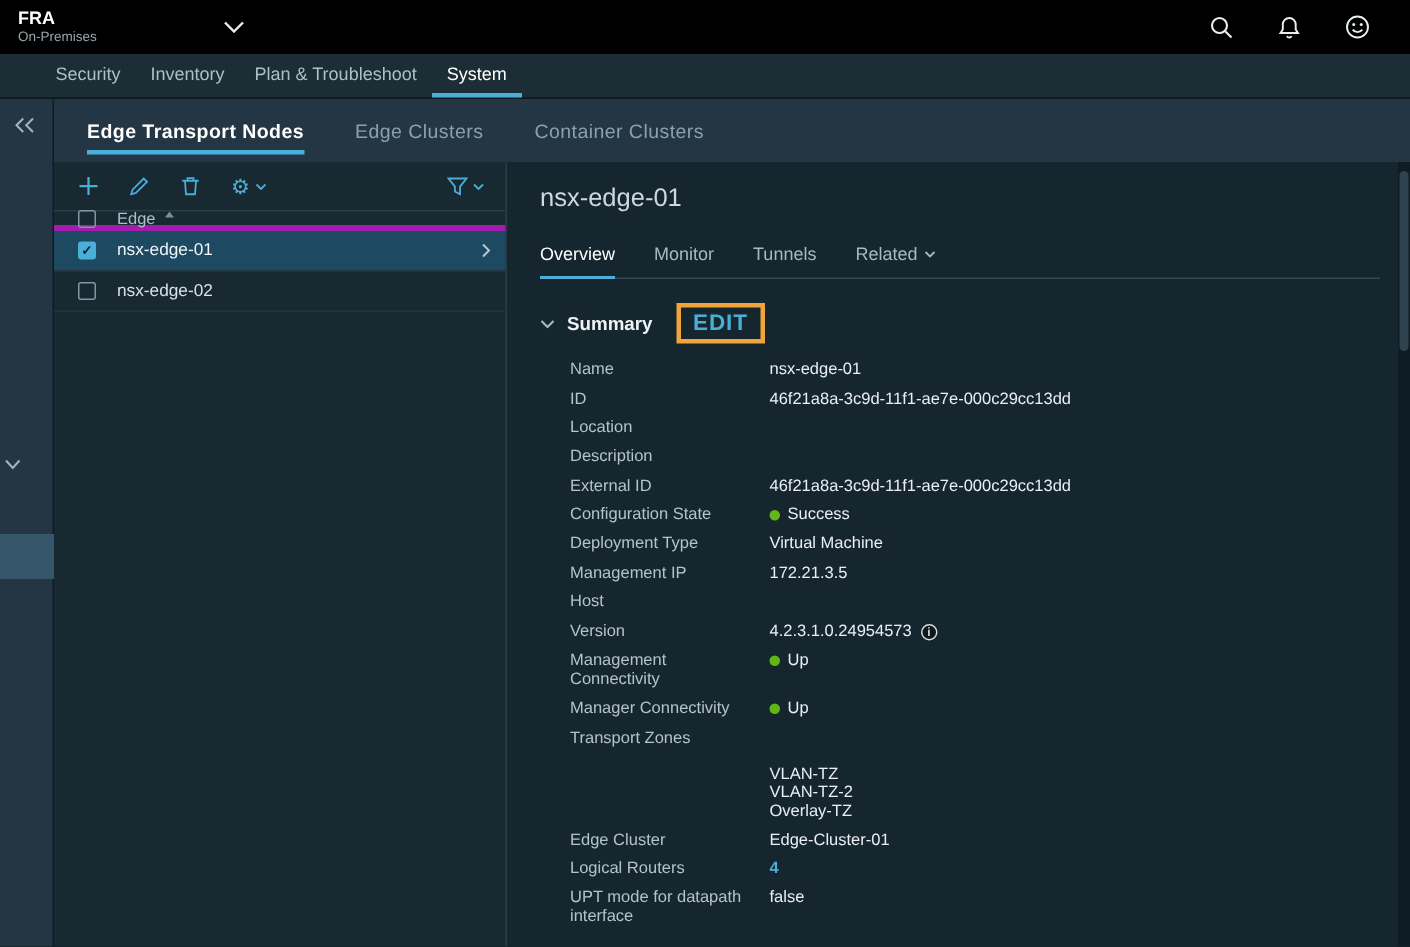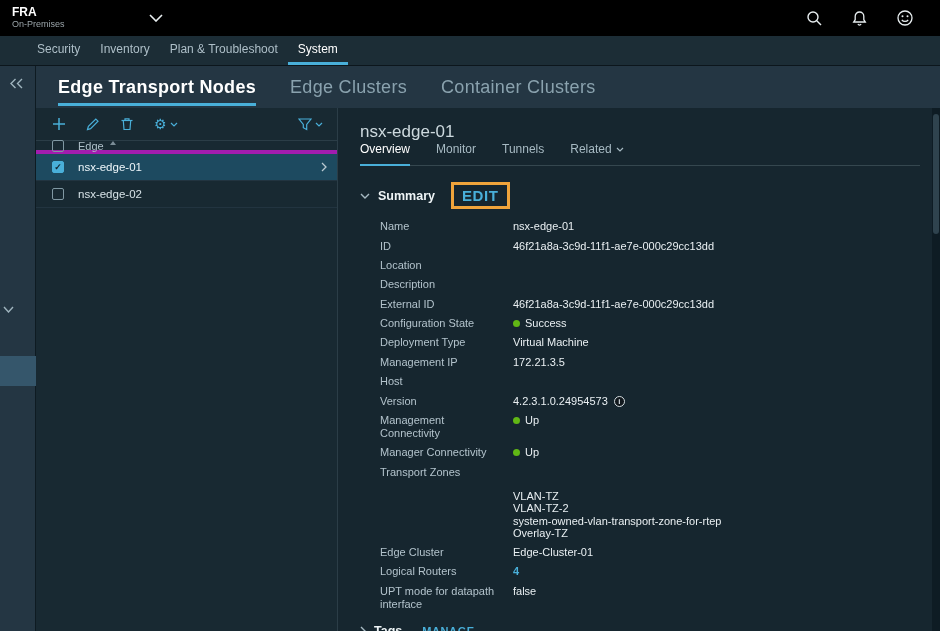--- a/index.html
+++ b/index.html
@@ -32,21 +32,21 @@
   .workspace{ display:flex; height:565px; }
   .leftrail{ width:36px; background:#243643; border-right:1px solid #0e1b22; position:relative; flex:none; }
   .rail-collapse{ position:absolute; top:12px; left:10px; color:#9fb4be; cursor:pointer; }
   .rail-chevron{ position:absolute; top:240px; left:3px; color:#9fb4be; cursor:pointer; }
   .rail-selected{ position:absolute; top:290px; left:0; width:36px; height:30px; background:#35566b; cursor:pointer; }
 
   .main-col{ flex:1; display:flex; flex-direction:column; min-width:0; }
 
   
   .subnav{ height:42px; background:#243643; display:flex; align-items:center; padding-left:22px; gap:34px; flex:none; }
-  .subnav-tab{ font-size:18px; color:#8aa2ae; letter-spacing:.3px; position:relative; cursor:pointer; }
+  .subnav-tab{ font-size:13px; color:#8aa2ae; letter-spacing:.3px; position:relative; cursor:pointer; }
   .subnav-tab.active{ color:#fff; font-weight:bold; }
   .subnav-tab.active::after{ content:""; position:absolute; left:0; right:0; bottom:-8px; height:3px; background:var(--accent); }
 
   
   .content-row{ flex:1; display:flex; background:#16262f; min-height:0; }
 
   
   .list-panel{ width:302px; flex:none; background:#182932; border-right:1px solid #2b3d47; display:flex; flex-direction:column; }
   .toolbar{ height:32px; display:flex; align-items:center; padding:0 14px 0 16px; color:var(--accent); }
   .tool{ display:flex; align-items:center; margin-right:20px; cursor:pointer; color:var(--accent); }
@@ -60,21 +60,21 @@
   .grid-row.selected{ background:#1d4a60; color:#eef6fa; }
   .row-chevron{ margin-left:auto; padding-right:10px; color:#b9c9d1; }
 
   .checkbox{ width:12px; height:12px; border:1px solid #8098a3; border-radius:2px; background:transparent; flex:none; cursor:pointer; }
   .checkbox.checked{ background:var(--accent); border-color:var(--accent); display:flex; align-items:center; justify-content:center; }
   .checkbox.checked::after{ content:"✓"; color:#10232e; font-size:9px; font-weight:bold; }
 
   
   .detail-panel{ flex:1; min-width:0; padding:14px 12px 0 22px; }
   .detail-title{ font-size:17px; font-weight:400; color:#cdd9de; }
-  .detail-tabs{ display:flex; gap:26px; margin-top:0; border-bottom:1px solid #35474f; }
+  .detail-tabs{ display:flex; gap:26px; margin-top:20px; border-bottom:1px solid #35474f; }
   .detail-tab{ font-size:12px; color:#a7bac3; padding-bottom:9px; position:relative; cursor:pointer; display:flex; align-items:center; gap:4px; }
   .detail-tab.active{ color:#fff; }
   .detail-tab.active::after{ content:""; position:absolute; left:0; right:0; bottom:-1px; height:2px; background:var(--accent); }
 
   .summary-header{ display:flex; align-items:center; margin-top:16px; gap:8px; }
   .section-chevron{ color:#a7bac3; cursor:pointer; }
   .summary-title{ font-size:12.5px; font-weight:bold; color:#eef4f6; }
   .edit-wrap{ margin-left:8px; border:3px solid var(--annotation); padding:2px 8px; }
   .edit-link{ color:var(--accent); font-size:15px; font-weight:bold; letter-spacing:.6px; cursor:pointer; }
 
@@ -323,21 +323,20 @@
             <span class="field-value">
               <span class="dot"></span>
               <span>Up</span>
             </span>
           </div>
           <div class="field">
             <span class="field-label">Transport Zones</span>
             <span class="field-value stacked">
               <div class="tz-line">VLAN-TZ</div>
               <div class="tz-line">VLAN-TZ-2</div>
-              <div class="tz-line">system-owned-vlan-transport-zone-for-rtep</div>
               <div class="tz-line">Overlay-TZ</div>
             </span>
           </div>
           <div class="field">
             <span class="field-label">Edge Cluster</span>
             <span class="field-value">Edge-Cluster-01</span>
           </div>
           <div class="field">
             <span class="field-label">Logical Routers</span>
             <span class="field-value link-value">4</span>

